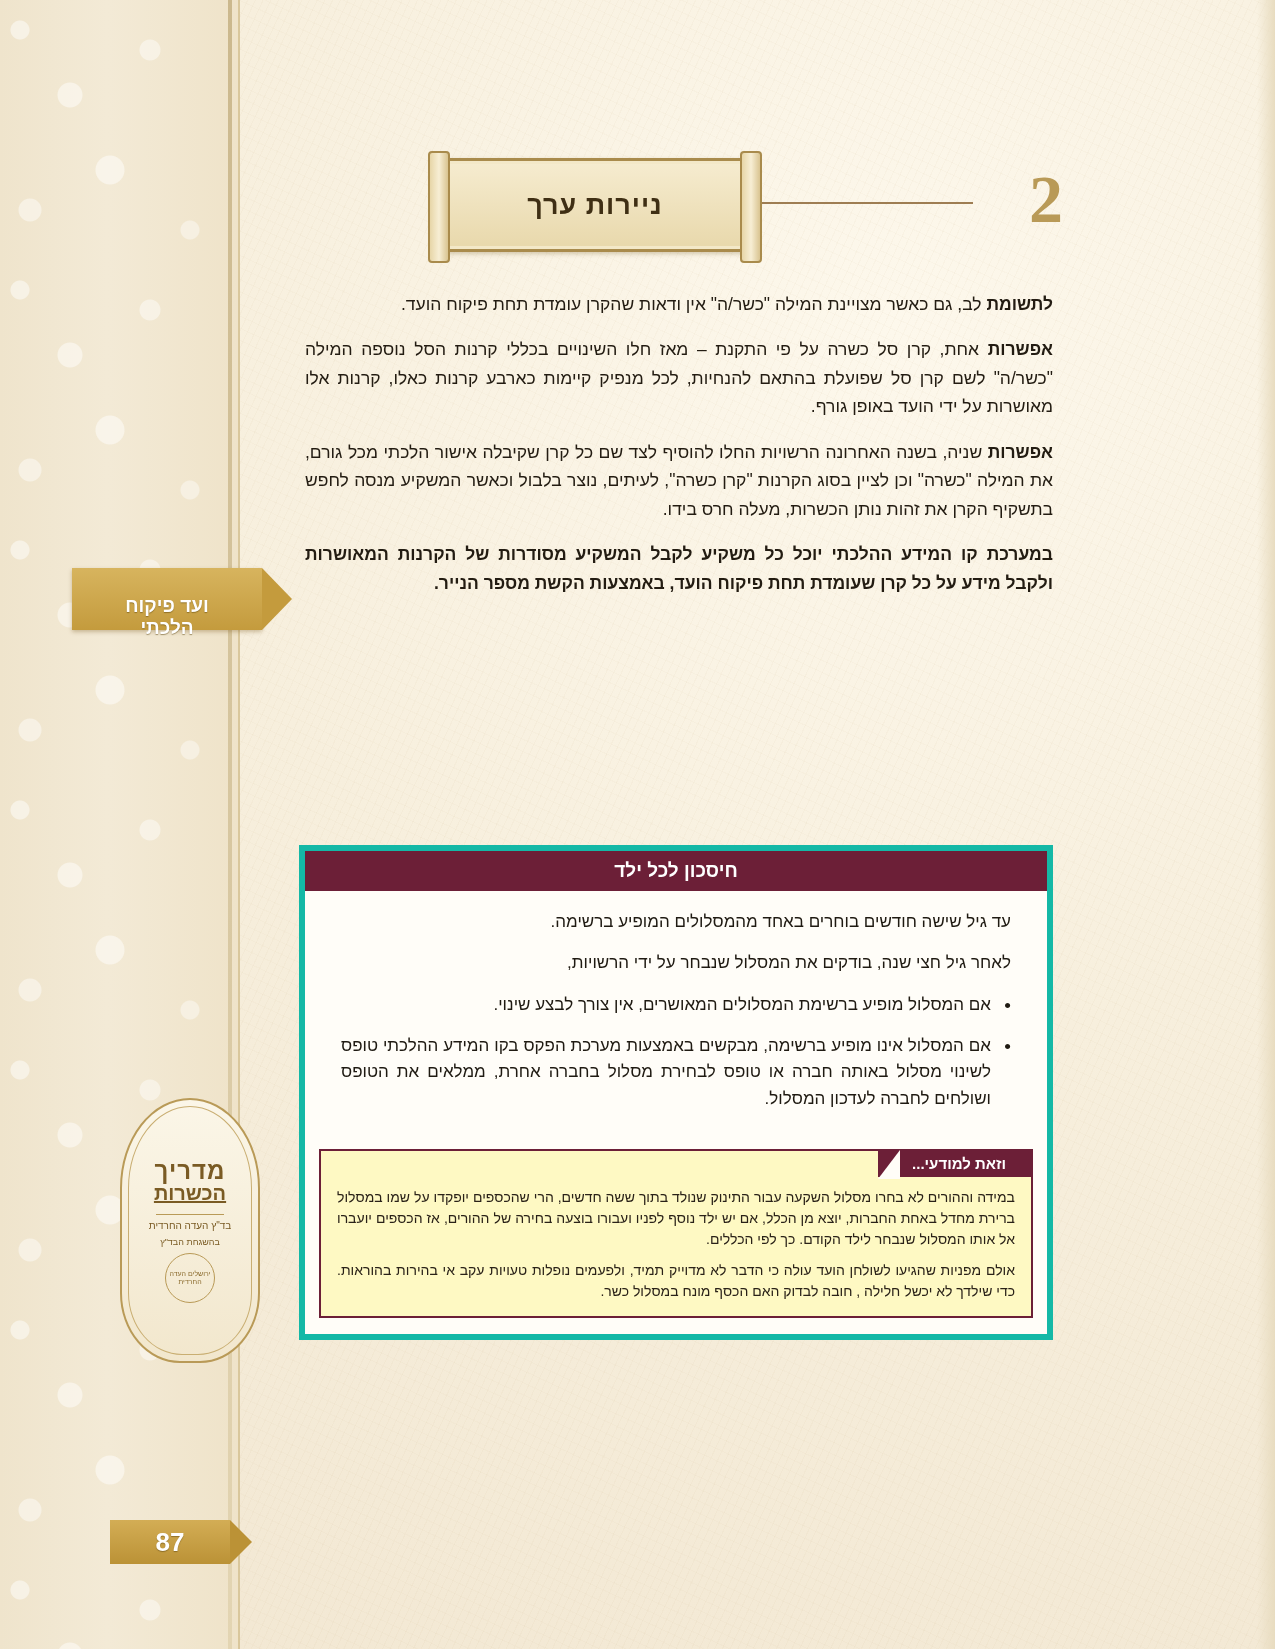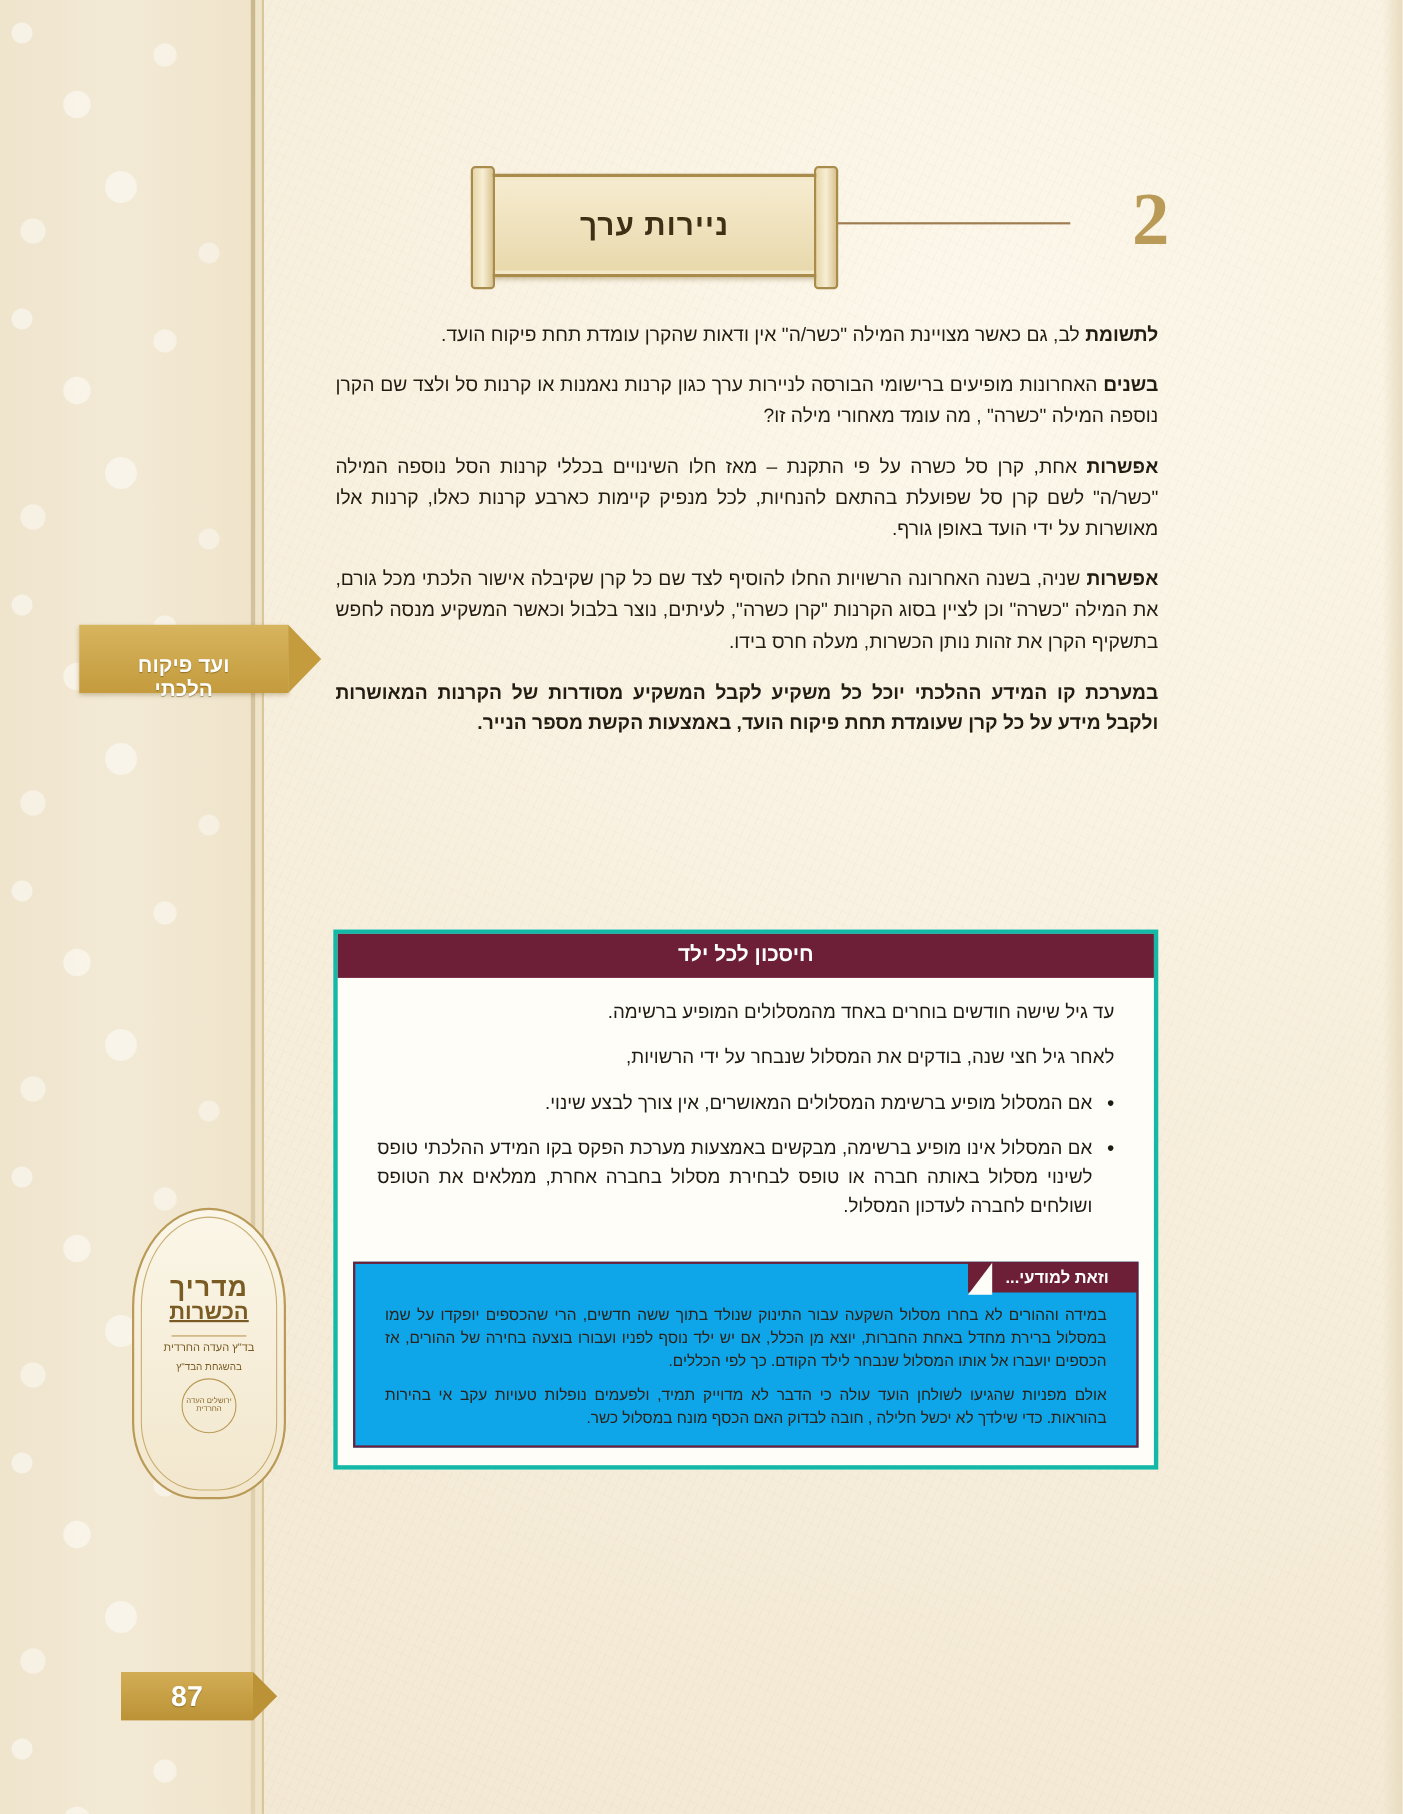--- a/index.html
+++ b/index.html
@@ -90,29 +90,29 @@
   .plaque-col.r{right:-12px;}
   .plaque-title{font-size:27px;font-weight:bold;color:#3f2f14;letter-spacing:1px;}
 
   
   .body{position:absolute;top:272px;right:0;width:748px;}
   .para{font-size:17.5px;line-height:1.62;color:#231c12;text-align:justify;margin-bottom:17px;}
   .para b{font-weight:bold;}
   .para.bold-all{font-weight:bold;}
 
   
-  .box{position:absolute;top:845px;right:0;width:742px;border:4px solid #14b8a6;background:#fffdf8;}
+  .box{position:absolute;top:845px;right:0;width:742px;border:6px solid #14b8a6;background:#fffdf8;}
   .box-head{background:#6c1f37;color:#fff;text-align:center;font-size:19px;font-weight:bold;padding:9px 0;}
   .box-body{padding:18px 20px 14px;font-size:17px;line-height:1.55;color:#1f1a12;text-align:justify;}
   .box-body p{margin:0 16px 15px;}
   .bullet{position:relative;padding-right:20px;margin:0 0 15px;}
   .bullet::before{content:"•";position:absolute;right:0;top:-1px;font-size:19px;}
 
   
-  .subbox{margin:8px 14px 16px;border:2px solid #6c1f37;background:#0ea5e9;position:relative;padding:26px 27px 14px;}
+  .subbox{margin:8px 14px 16px;border:2px solid #6c1f37;background:#fef9c3;position:relative;padding:26px 16px 14px;}
   .subbox-head{position:absolute;top:-1px;right:-1px;background:#6c1f37;color:#fff;
       font-size:15px;font-weight:bold;padding:5px 26px 5px 34px;}
   .subbox-head::after{content:"";position:absolute;left:0;top:0;border-style:solid;
       border-width:0 0 29px 22px;border-color:transparent transparent #fffdf8 transparent;}
   .subbox p{font-size:14px;line-height:1.5;color:#2a2218;text-align:justify;margin:10px 0 0;}
 </style>
 </head>
 <body>
 
 <div class="page-bg"></div>
@@ -159,23 +159,20 @@
       <div class="plaque-col r"></div>
       <div class="plaque-title">ניירות ערך</div>
     </div>
   </div>
 
   <div class="body">
     <p class="para">
       <b>לתשומת</b><span> לב, גם כאשר מצויינת המילה "כשר/ה" אין ודאות שהקרן עומדת תחת פיקוח הועד.</span>
     </p>
     <p class="para">
-      <b>בשנים</b><span> האחרונות מופיעים ברישומי הבורסה לניירות ערך כגון קרנות נאמנות או קרנות סל ולצד שם הקרן נוספה המילה "כשרה" , מה עומד מאחורי מילה זו?</span>
-    </p>
-    <p class="para">
       <b>אפשרות</b><span> אחת, קרן סל כשרה על פי התקנת – מאז חלו השינויים בכללי קרנות הסל נוספה המילה "כשר/ה" לשם קרן סל שפועלת בהתאם להנחיות, לכל מנפיק קיימות כארבע קרנות כאלו, קרנות אלו מאושרות על ידי הועד באופן גורף.</span>
     </p>
     <p class="para">
       <b>אפשרות</b><span> שניה, בשנה האחרונה הרשויות החלו להוסיף לצד שם כל קרן שקיבלה אישור הלכתי מכל גורם, את המילה "כשרה" וכן לציין בסוג הקרנות "קרן כשרה", לעיתים, נוצר בלבול וכאשר המשקיע מנסה לחפש בתשקיף הקרן את זהות נותן הכשרות, מעלה חרס בידו.</span>
     </p>
     <p class="para bold-all">במערכת קו המידע ההלכתי יוכל כל משקיע לקבל המשקיע מסודרות של הקרנות המאושרות ולקבל מידע על כל קרן שעומדת תחת פיקוח הועד,  באמצעות הקשת מספר הנייר.</p>
   </div>
 
   <div class="box">
     <div class="box-head">חיסכון לכל ילד</div>

